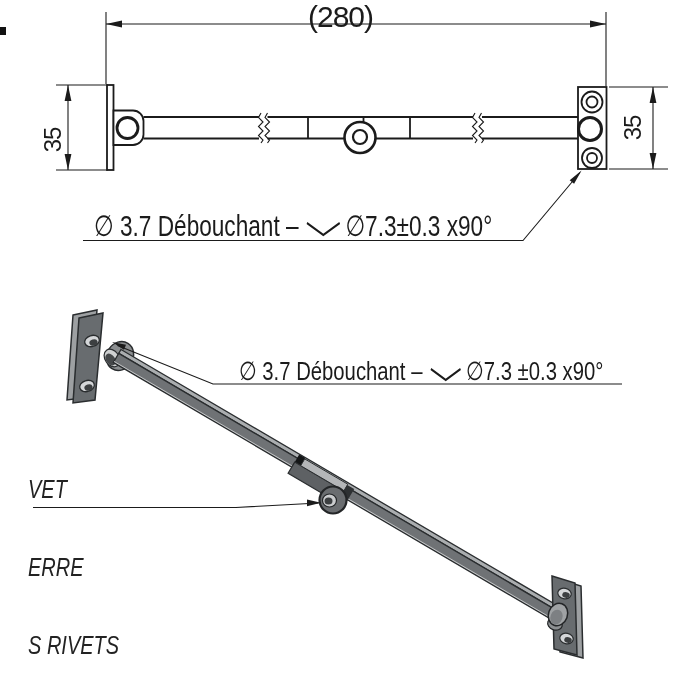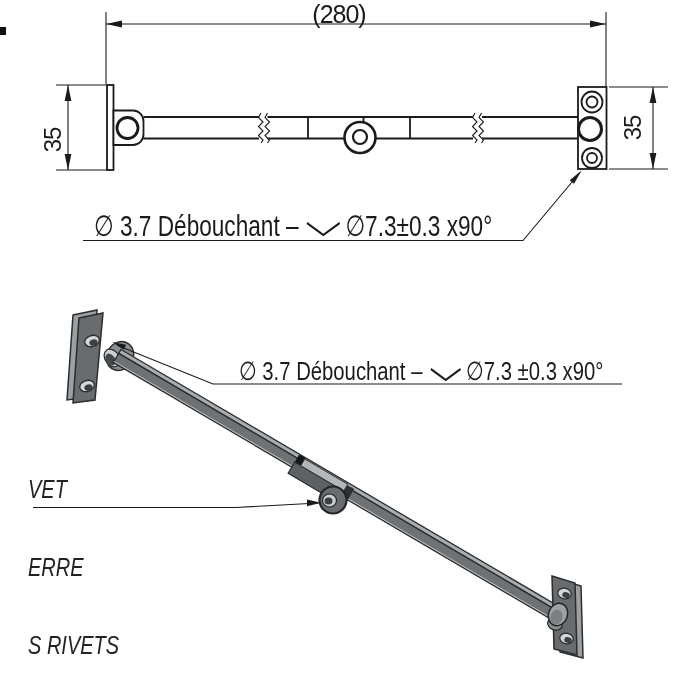--- a/index.html
+++ b/index.html
@@ -15,21 +15,21 @@
     --joint-dark:#5e6164;
     --joint-light:#b4b6b8;
     --boss:#6a6d70;
     --rivet-light:#caccce;
   }
   html,body{margin:0;padding:0;}
   body{background:#e8e8e8;font-family:"Liberation Sans","DejaVu Sans",sans-serif;}
   #canvas{position:relative;width:700px;height:700px;background:var(--bg);overflow:hidden;}
   #drawing{position:absolute;left:0;top:0;}
   .cad-text{position:absolute;color:var(--line);font-family:"Liberation Sans","DejaVu Sans",sans-serif;white-space:pre;}
-  .dim-label{font-size:25px;letter-spacing:-1px;}
+  .dim-label{font-size:30px;letter-spacing:-1px;}
   .dim-label-vert{width:46px;height:22px;text-align:center;transform:rotate(-90deg);font-size:24px;letter-spacing:-1px;line-height:22px;}
   .note-row{display:flex;align-items:center;transform:scaleX(0.78);transform-origin:left top;}
   .note-2d{left:94px;top:209px;font-size:29px;}
   .note-3d{left:239px;top:356px;font-size:26px;}
   .csk-icon{margin:6px 6px 0 10px;flex:0 0 auto;}
   .left-note{left:28px;top:424px;font-size:25px;font-style:italic;line-height:26px;transform:scaleX(0.8);transform-origin:left top;color:#222;}
   
   .thin{stroke:var(--line);stroke-width:1.1;fill:none;}
   .part{stroke:var(--line);stroke-width:1.8;fill:none;}
   .partw{stroke:var(--line);stroke-width:1.8;fill:#fff;}

